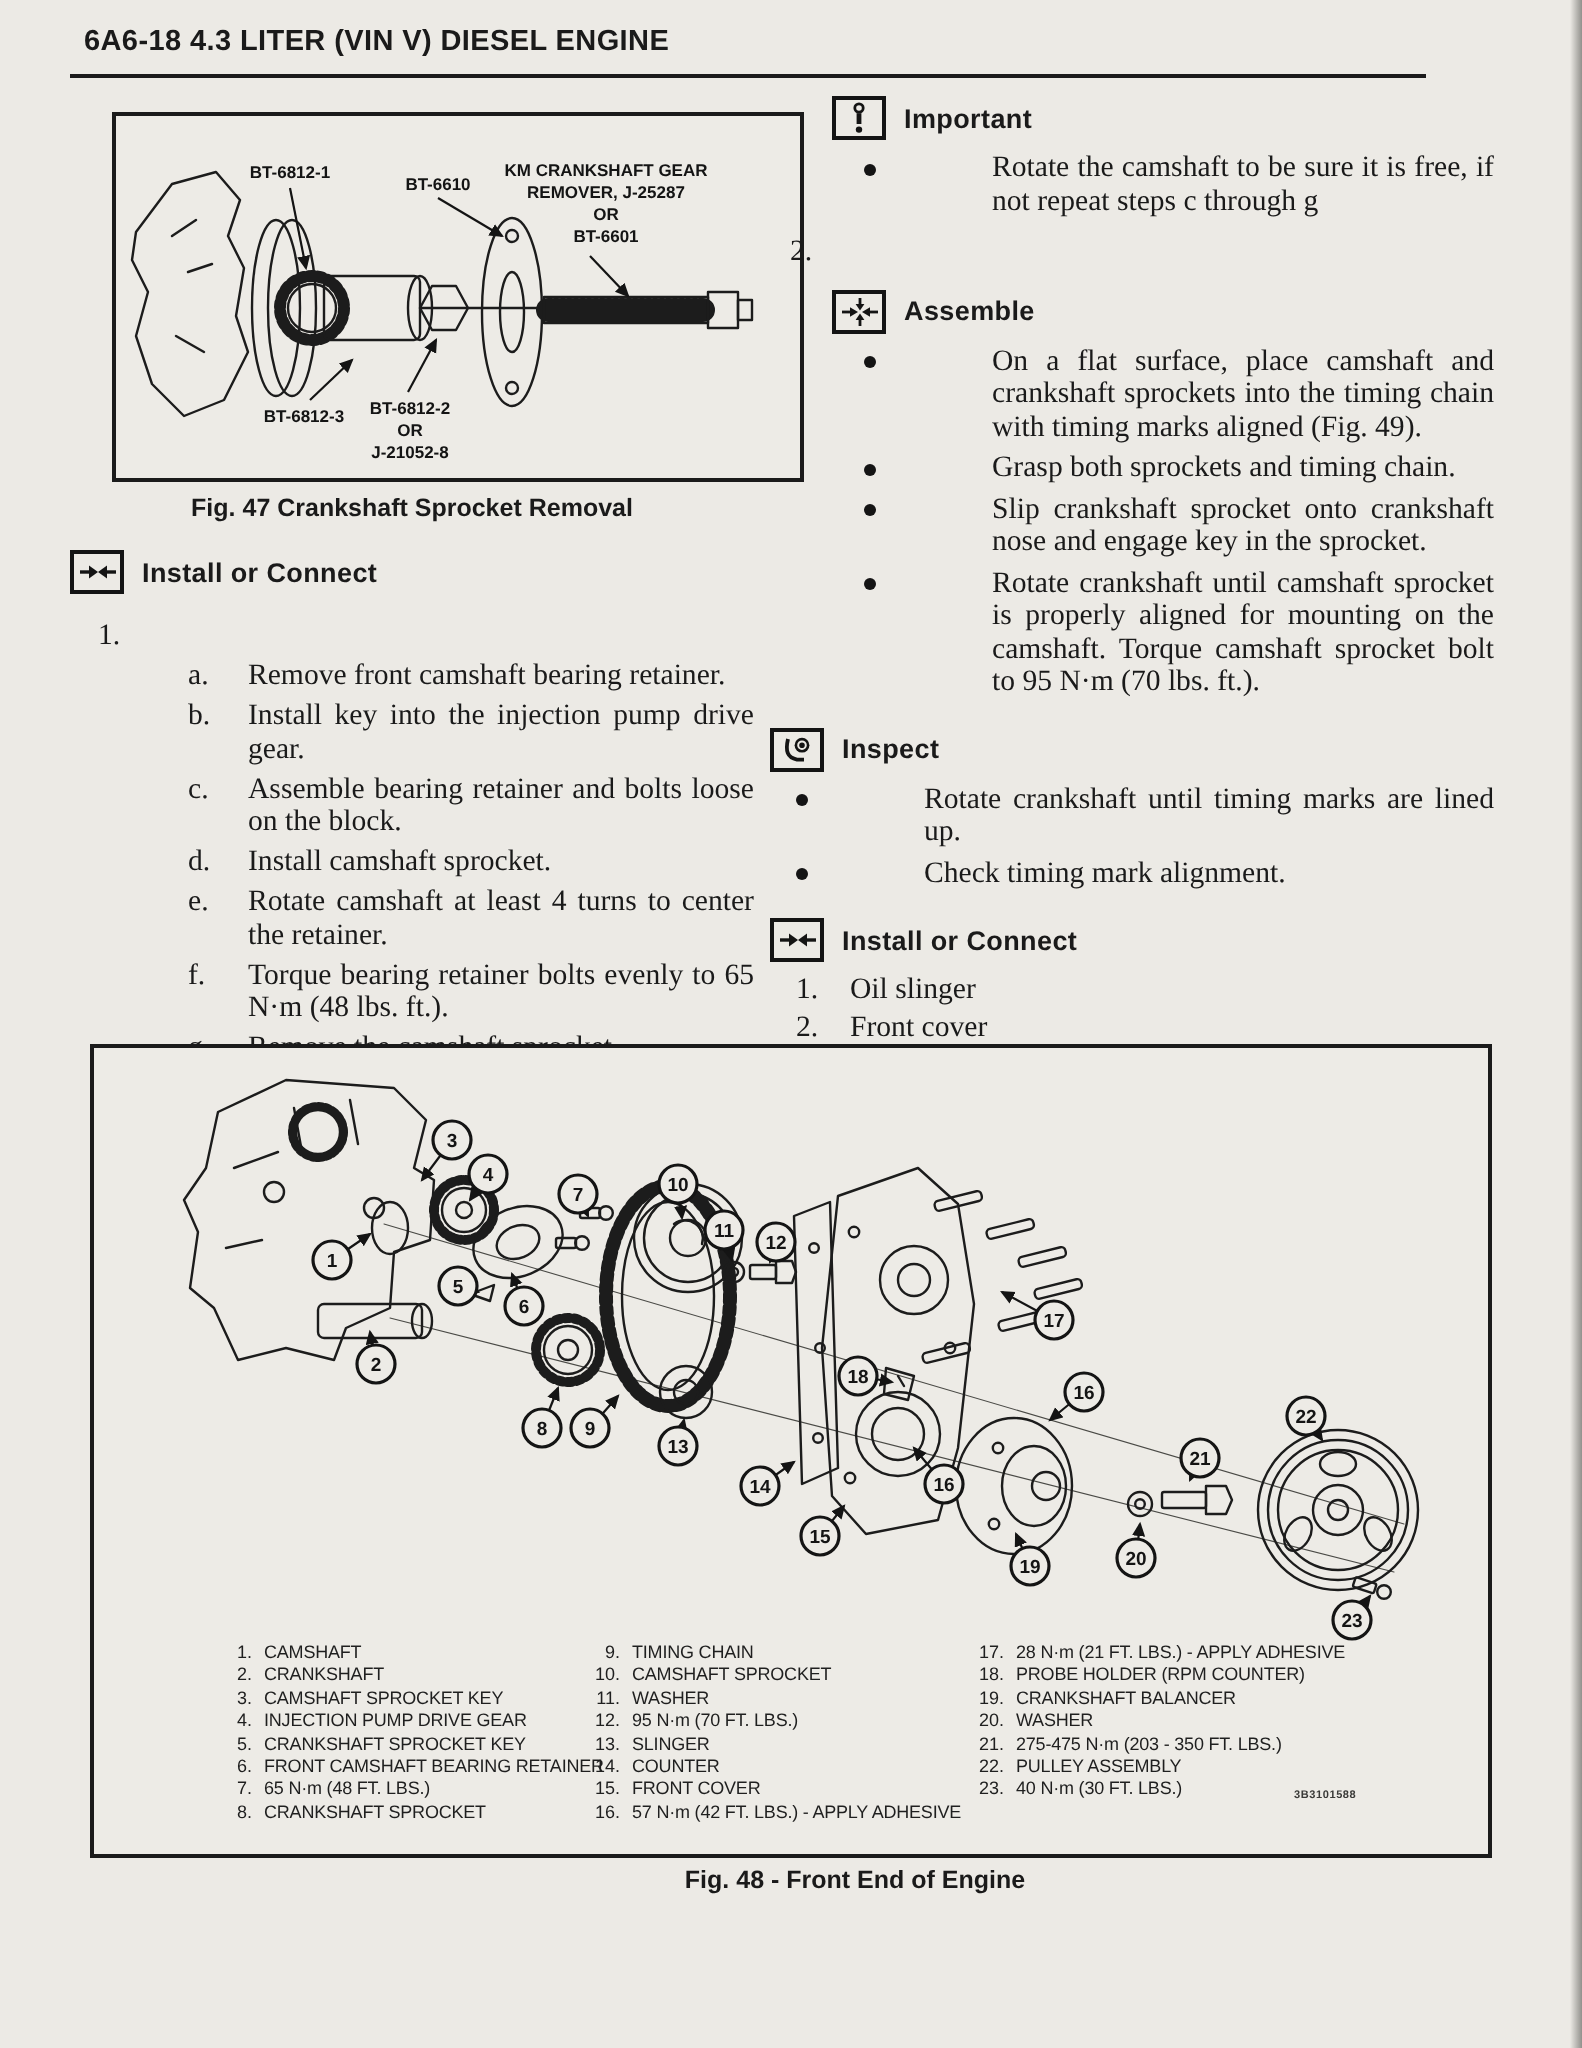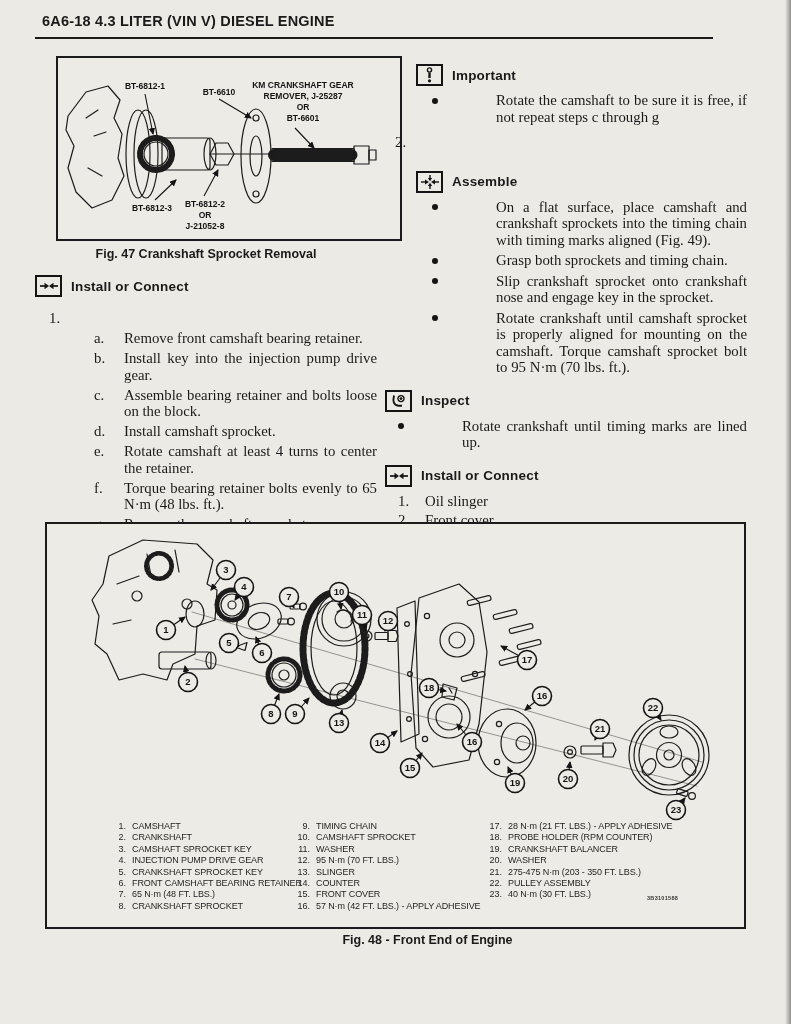--- a/index.html
+++ b/index.html
@@ -6,21 +6,21 @@
   .page{position:relative;width:791px;height:1024px;background:#eceae5;color:#1a1a1a;
         font-family:"Liberation Serif",serif;overflow:hidden;margin:0 auto;}
   .scan-edge{position:absolute;right:0;top:0;width:6px;height:100%;
              background:linear-gradient(to right,rgba(0,0,0,0),rgba(70,70,66,.55));}
   .hdr{position:absolute;left:42px;top:13px;font-family:"Liberation Sans",sans-serif;
        font-weight:bold;font-size:14.5px;letter-spacing:.2px;}
   .hdr-rule{position:absolute;left:35px;top:37px;width:678px;height:2.2px;background:#1b1b1b;}
 
   
   .col-left{position:absolute;left:35px;top:56px;width:342px;}
-  .col-right{position:absolute;left:385px;top:64px;width:362px;}
+  .col-right{position:absolute;left:385px;top:48px;width:362px;}
 
   
   .figbox{border:2px solid #1b1b1b;background:#edebe6;box-sizing:border-box;}
   .f47{margin-left:21px;width:346px;height:185px;}
   .figcap{font-family:"Liberation Sans",sans-serif;font-weight:bold;font-size:12.5px;
           text-align:center;margin-top:6px;}
 
   
   .headrow{display:flex;align-items:center;gap:9px;margin-top:14px;}
   .headrow.indented{margin-left:31px;}
@@ -198,21 +198,21 @@
         <div class="brow">
         <span class="bdot"></span>
         <div class="btext">Rotate the camshaft to be sure it is free, if not repeat steps c through g</div>
       </div>
       </div>
 
     <div class="numrow" style="margin-top:9px;">
       <span class="num">2.</span>
     </div>
 
-    <div class="headrow indented" style="margin-top:20px;">
+    <div class="headrow indented" style="margin-top:10px;">
       <span class="iconbox">
         <svg width="20" height="16" viewBox="0 0 20 16">
           <line class="icon-stroke" x1="1" y1="8" x2="5" y2="8" style="stroke-width:1.4;"></line>
           <polygon class="icon-fill" points="5,5.6 9,8 5,10.4"></polygon>
           <line class="icon-stroke" x1="19" y1="8" x2="15" y2="8" style="stroke-width:1.4;"></line>
           <polygon class="icon-fill" points="15,5.6 11,8 15,10.4"></polygon>
           <line class="icon-stroke" x1="10" y1="1" x2="10" y2="4" style="stroke-width:1.4;"></line>
           <polygon class="icon-fill" points="7.8,4 12.2,4 10,7.2"></polygon>
           <line class="icon-stroke" x1="10" y1="15" x2="10" y2="12" style="stroke-width:1.4;"></line>
           <polygon class="icon-fill" points="7.8,12 12.2,12 10,8.8"></polygon>
@@ -247,20 +247,24 @@
           <circle cx="11" cy="4.6" r="1.9" fill="none" stroke="#eceae5" stroke-width="1"></circle>
         </svg>
       </span>
       <span class="headlabel">Inspect</span>
     </div>
     <div class="bullets top">
         <div class="brow">
         <span class="bdot"></span>
         <div class="btext">Rotate crankshaft until timing marks are lined up.</div>
       </div>
+        <div class="brow">
+        <span class="bdot"></span>
+        <div class="btext">Check timing mark alignment.</div>
+      </div>
       </div>
 
     <div class="headrow">
       <span class="iconbox">
         <svg width="20" height="14" viewBox="0 0 20 14">
           <line class="icon-stroke" x1="1" y1="7" x2="6" y2="7"></line>
           <polygon class="icon-fill" points="5.5,3.8 10,7 5.5,10.2"></polygon>
           <line class="icon-stroke" x1="19" y1="7" x2="14" y2="7"></line>
           <polygon class="icon-fill" points="14.5,3.8 10,7 14.5,10.2"></polygon>
         </svg>

